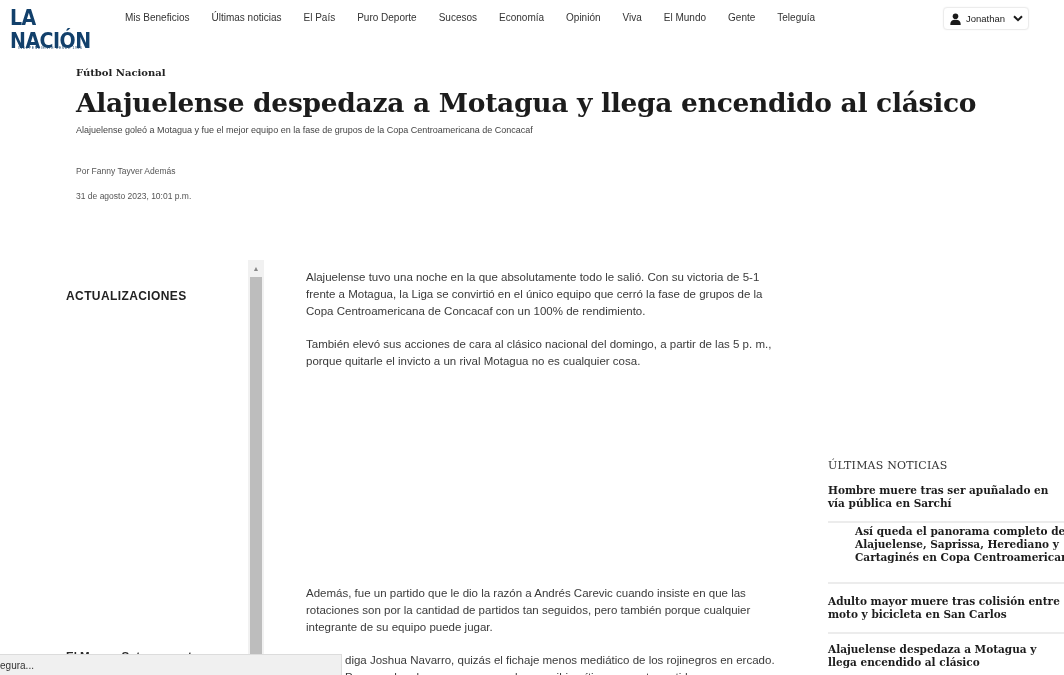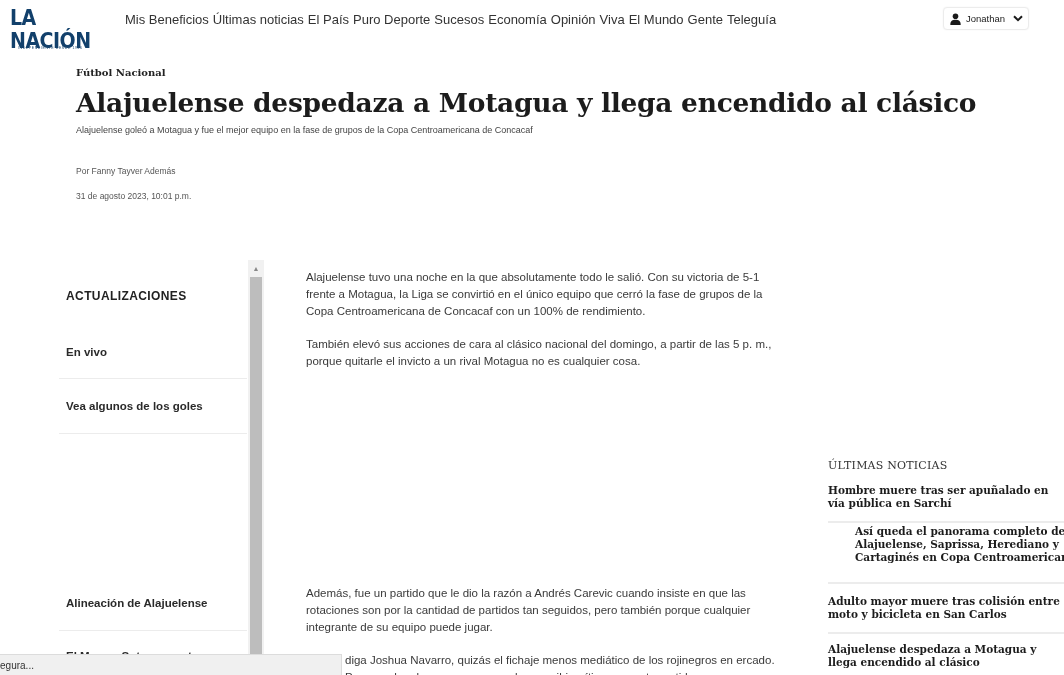--- a/index.html
+++ b/index.html
@@ -4,21 +4,21 @@
 <style>
   * { box-sizing: border-box; margin: 0; padding: 0; }
   html, body { width: 1064px; height: 675px; overflow: hidden; background: #ffffff; }
   body { font-family: "Liberation Sans", sans-serif; color: #1a1a1a; position: relative; }
 
   
   .topbar { position: absolute; left: 0; top: 0; width: 1064px; height: 38px; background: #fff; }
   .logo { position: absolute; left: 10px; top: 5px; width: 98px; height: 27px; }
   .logo-main { font-family: "DejaVu Sans", sans-serif; font-weight: bold; font-size: 19px; letter-spacing: -0.5px; color: #12406b; line-height: 20px; transform: scaleY(1.15); transform-origin: top left; display: block; }
   .logo-sub { display: block; font-size: 3.5px; color: #12406b; letter-spacing: 0.6px; margin-top: 1px; margin-left: 8px; white-space: nowrap; }
-  .nav { position: absolute; left: 125px; top: 12px; display: flex; gap: 4px; font-size: 13px; color: #333; justify-content: center; }
+  .nav { position: absolute; left: 125px; top: 12px; display: flex; gap: 22px; font-size: 10px; color: #333; justify-content: center; }
   .nav a { color: #333; text-decoration: none; white-space: nowrap; }
   .user-btn { position: absolute; left: 943px; top: 7px; width: 86px; height: 23px; border: 1px solid #ececec; border-radius: 4px; display: flex; align-items: center; padding-left: 6px; gap: 5px; font-size: 9.5px; color: #222; background: #fff; box-shadow: 0 0 2px rgba(0,0,0,0.05); }
   .user-btn svg { display: block; }
 
   
   .section-label { position: absolute; left: 76px; top: 67px; font-family: "DejaVu Serif", serif; font-weight: bold; font-size: 10px; color: #222; }
   .headline { position: absolute; left: 76px; top: 86px; font-family: "DejaVu Serif", serif; font-weight: bold; font-size: 26.5px; letter-spacing: -0.3px; color: #1c1c1c; white-space: nowrap; line-height: 34px; }
   .subtitle { position: absolute; left: 76px; top: 125px; font-size: 9px; color: #444; white-space: nowrap; }
   .byline { position: absolute; left: 76px; top: 166px; font-size: 8.5px; color: #555; }
   .dateline { position: absolute; left: 76px; top: 191px; font-size: 8.5px; color: #555; }
@@ -82,29 +82,20 @@
 </header>
 
 <div class="section-label">Fútbol Nacional</div>
 <h1 class="headline">Alajuelense despedaza a Motagua y llega encendido al clásico</h1>
 <p class="subtitle">Alajuelense goleó a Motagua y fue el mejor equipo en la fase de grupos de la Copa Centroamericana de Concacaf</p>
 <div class="byline">Por Fanny Tayver Además</div>
 <div class="dateline">31 de agosto 2023, 10:01 p.m.</div>
 
 <aside class="updates">
   <div class="updates-title">ACTUALIZACIONES</div>
-  <div class="upd-item" style="top:67px;height:52px;">
-    <span>En vivo</span>
-  </div>
-  <div class="upd-item" style="top:119px;height:55px;">
-    <span>Vea algunos de los goles</span>
-  </div>
-  <div class="upd-item" style="top:317px;height:54px;">
-    <span>Alineación de Alajuelense</span>
-  </div>
   <div class="upd-item" style="top:371px;height:50px;align-items:flex-start;padding-top:16px;border-bottom:none;">
     <span>El Morera Soto presenta una</span>
   </div>
 </aside>
 <div class="scrollbar">
   <div class="scroll-up">▲</div>
   <div class="scroll-thumb"></div>
 </div>
 
 <p class="body-para" style="top:269px;">Alajuelense tuvo una noche en la que absolutamente todo le salió. Con su victoria de 5-1 frente a Motagua, la Liga se convirtió en el único equipo que cerró la fase de grupos de la Copa Centroamericana de Concacaf con un 100% de rendimiento.</p>

